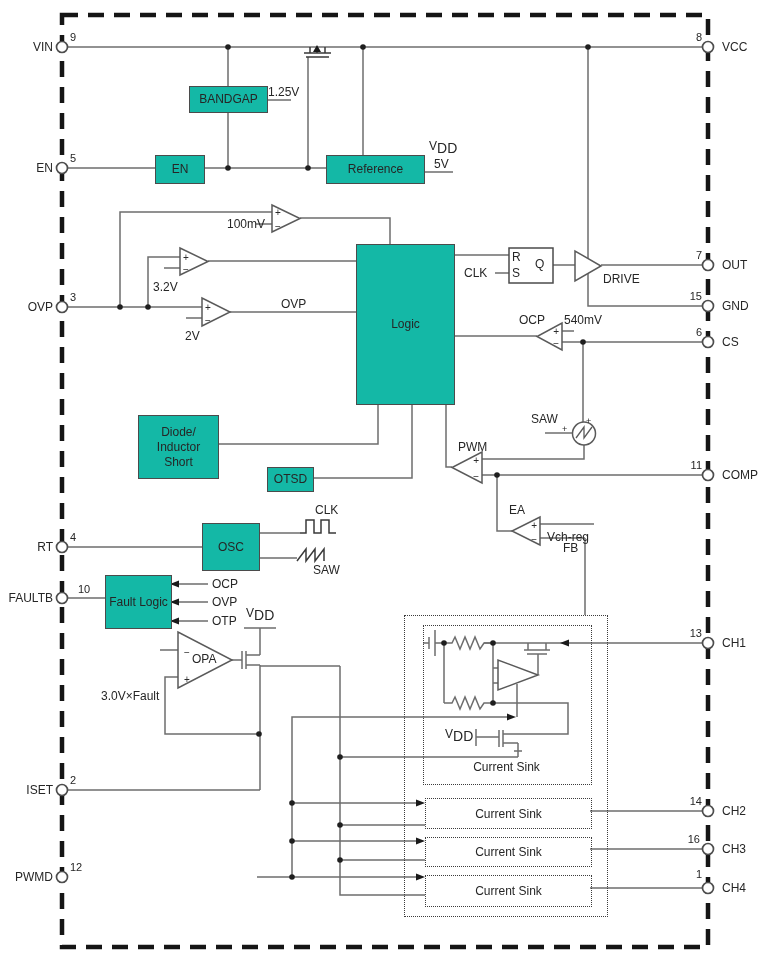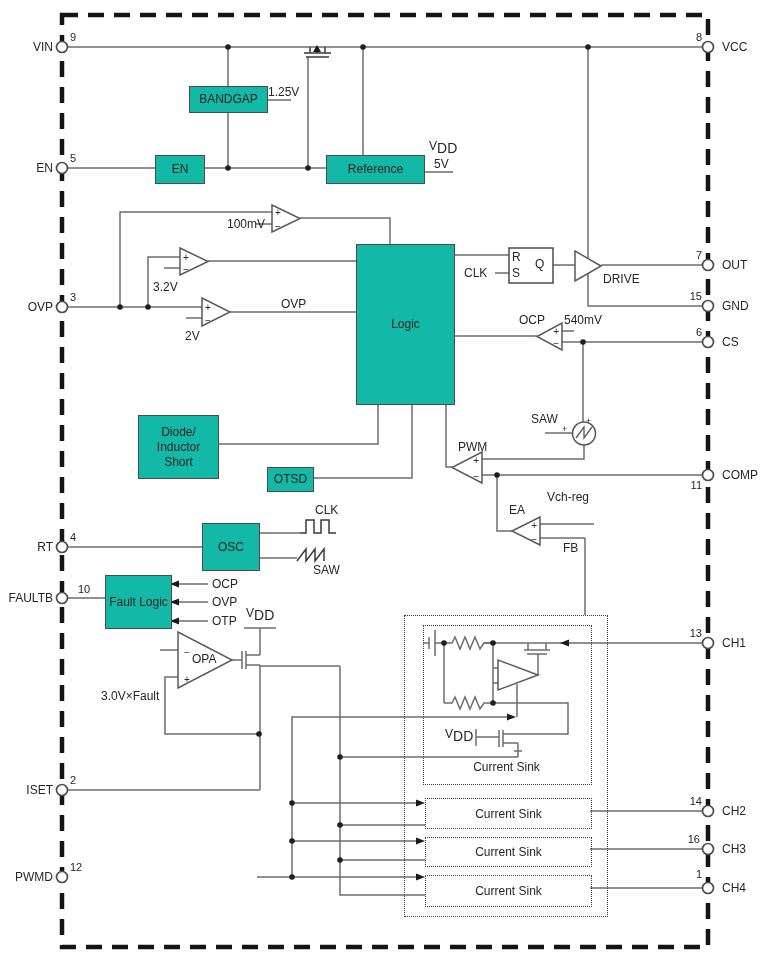--- a/index.html
+++ b/index.html
@@ -215,21 +215,21 @@
 
 <div class="lbl" style="left:722px;top:40px;">VCC</div>
 <div class="lbl num ra" style="left:662px;top:31px;width:40px;">8</div>
 <div class="lbl" style="left:722px;top:258px;">OUT</div>
 <div class="lbl num ra" style="left:662px;top:249px;width:40px;">7</div>
 <div class="lbl" style="left:722px;top:299px;">GND</div>
 <div class="lbl num ra" style="left:662px;top:290px;width:40px;">15</div>
 <div class="lbl" style="left:722px;top:335px;">CS</div>
 <div class="lbl num ra" style="left:662px;top:326px;width:40px;">6</div>
 <div class="lbl" style="left:722px;top:468px;">COMP</div>
-<div class="lbl num ra" style="left:662px;top:459px;width:40px;margin-top:20px;">11</div>
+<div class="lbl num ra" style="left:662px;top:459px;width:40px;">11</div>
 <div class="lbl" style="left:722px;top:636px;">CH1</div>
 <div class="lbl num ra" style="left:662px;top:627px;width:40px;">13</div>
 <div class="lbl" style="left:722px;top:804px;">CH2</div>
 <div class="lbl num ra" style="left:662px;top:795px;width:40px;">14</div>
 <div class="lbl" style="left:722px;top:842px;">CH3</div>
 <div class="lbl num ra" style="left:660px;top:833px;width:40px;">16</div>
 <div class="lbl" style="left:722px;top:881px;">CH4</div>
 <div class="lbl num ra" style="left:662px;top:868px;width:40px;">1</div>
 
 <div class="lbl" style="left:268px;top:85px;">1.25V</div>
@@ -242,21 +242,21 @@
 <div class="lbl" style="left:464px;top:266px;">CLK</div>
 <div class="lbl" style="left:512px;top:250px;">R</div>
 <div class="lbl" style="left:512px;top:266px;">S</div>
 <div class="lbl" style="left:535px;top:257px;">Q</div>
 <div class="lbl" style="left:603px;top:272px;">DRIVE</div>
 <div class="lbl" style="left:519px;top:313px;">OCP</div>
 <div class="lbl" style="left:564px;top:313px;">540mV</div>
 <div class="lbl" style="left:531px;top:412px;">SAW</div>
 <div class="lbl" style="left:458px;top:440px;">PWM</div>
 <div class="lbl" style="left:509px;top:503px;">EA</div>
-<div class="lbl" style="left:547px;top:490px;">Vch-reg</div>
+<div class="lbl" style="left:547px;top:530px;">Vch-reg</div>
 <div class="lbl" style="left:563px;top:541px;">FB</div>
 <div class="lbl" style="left:315px;top:503px;">CLK</div>
 <div class="lbl" style="left:313px;top:563px;">SAW</div>
 <div class="lbl" style="left:212px;top:577px;">OCP</div>
 <div class="lbl" style="left:212px;top:595px;">OVP</div>
 <div class="lbl" style="left:212px;top:614px;">OTP</div>
 <div class="lbl" style="left:246px;top:606px;"><span>V</span><sub>DD</sub></div>
 <div class="lbl" style="left:192px;top:652px;">OPA</div>
 <div class="lbl" style="left:101px;top:689px;">3.0V×Fault</div>
 <div class="lbl" style="left:445px;top:727px;"><span>V</span><sub>DD</sub></div>

